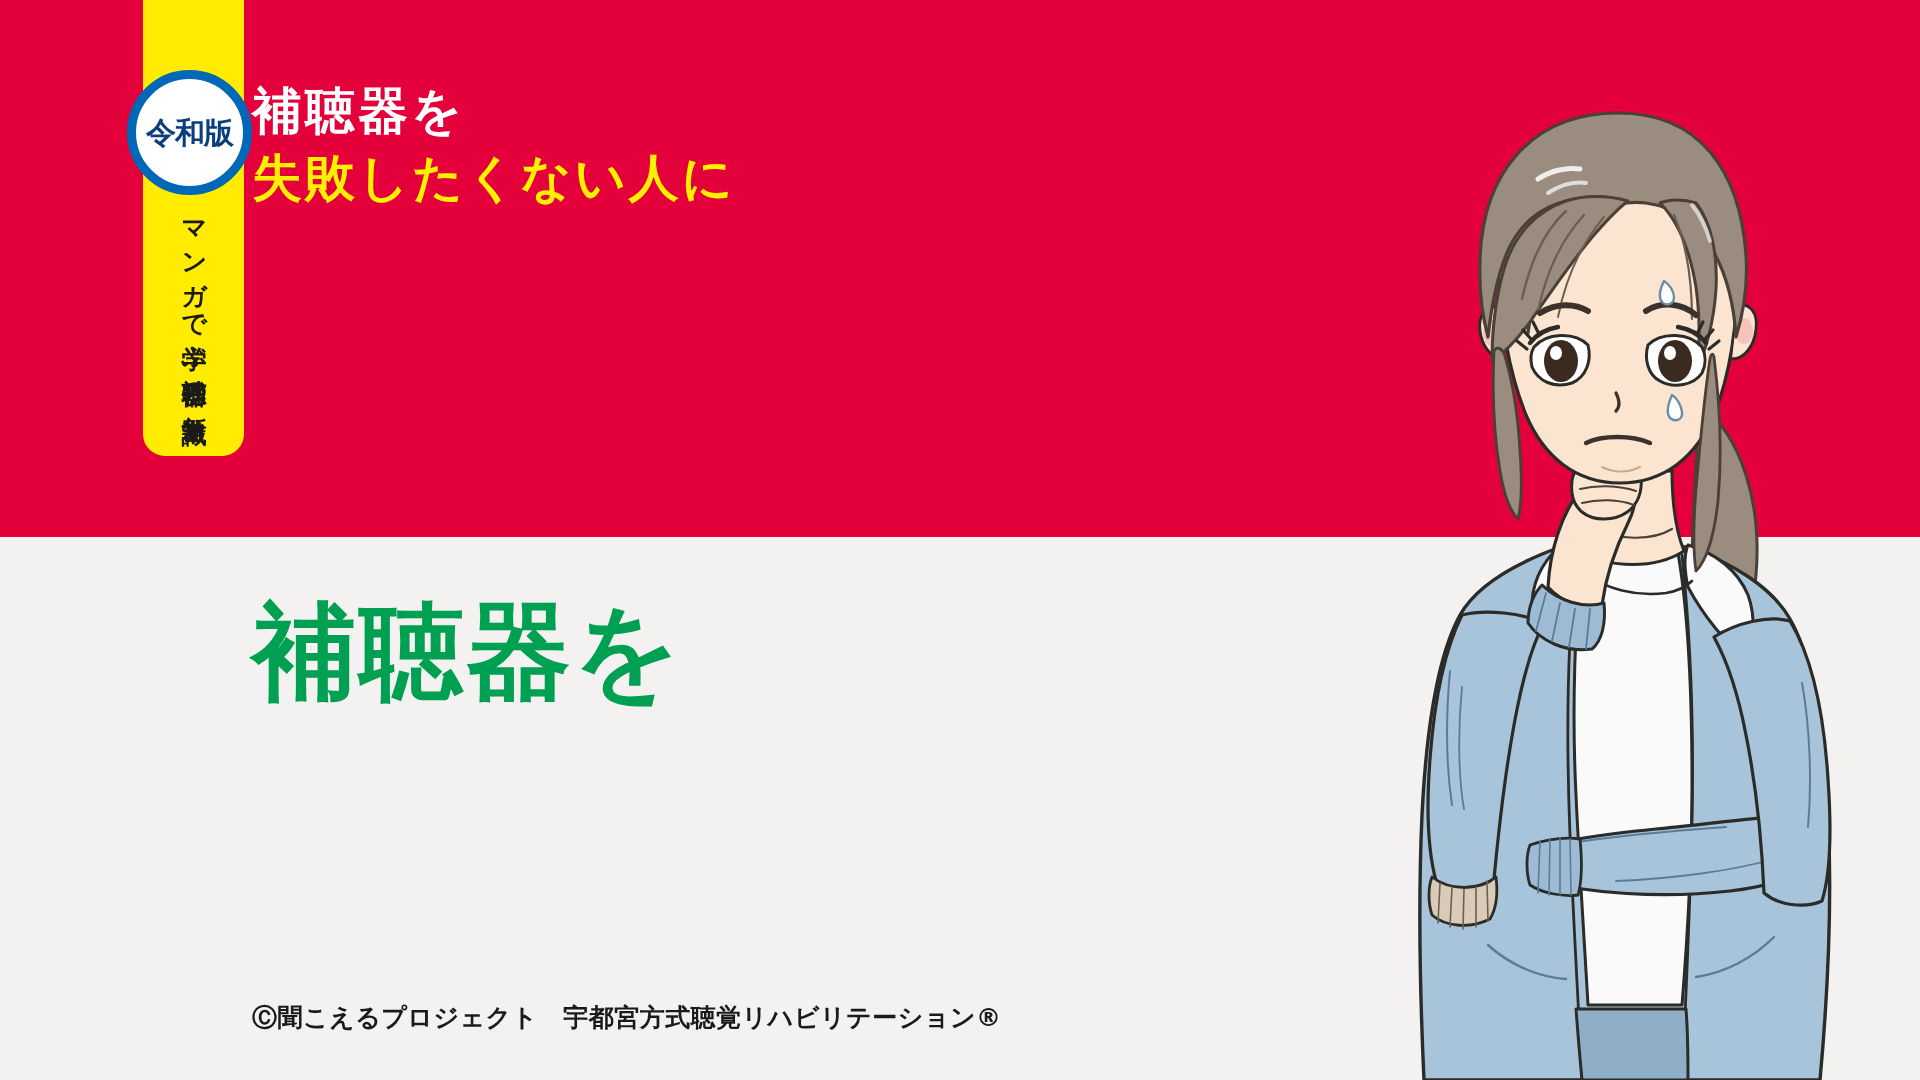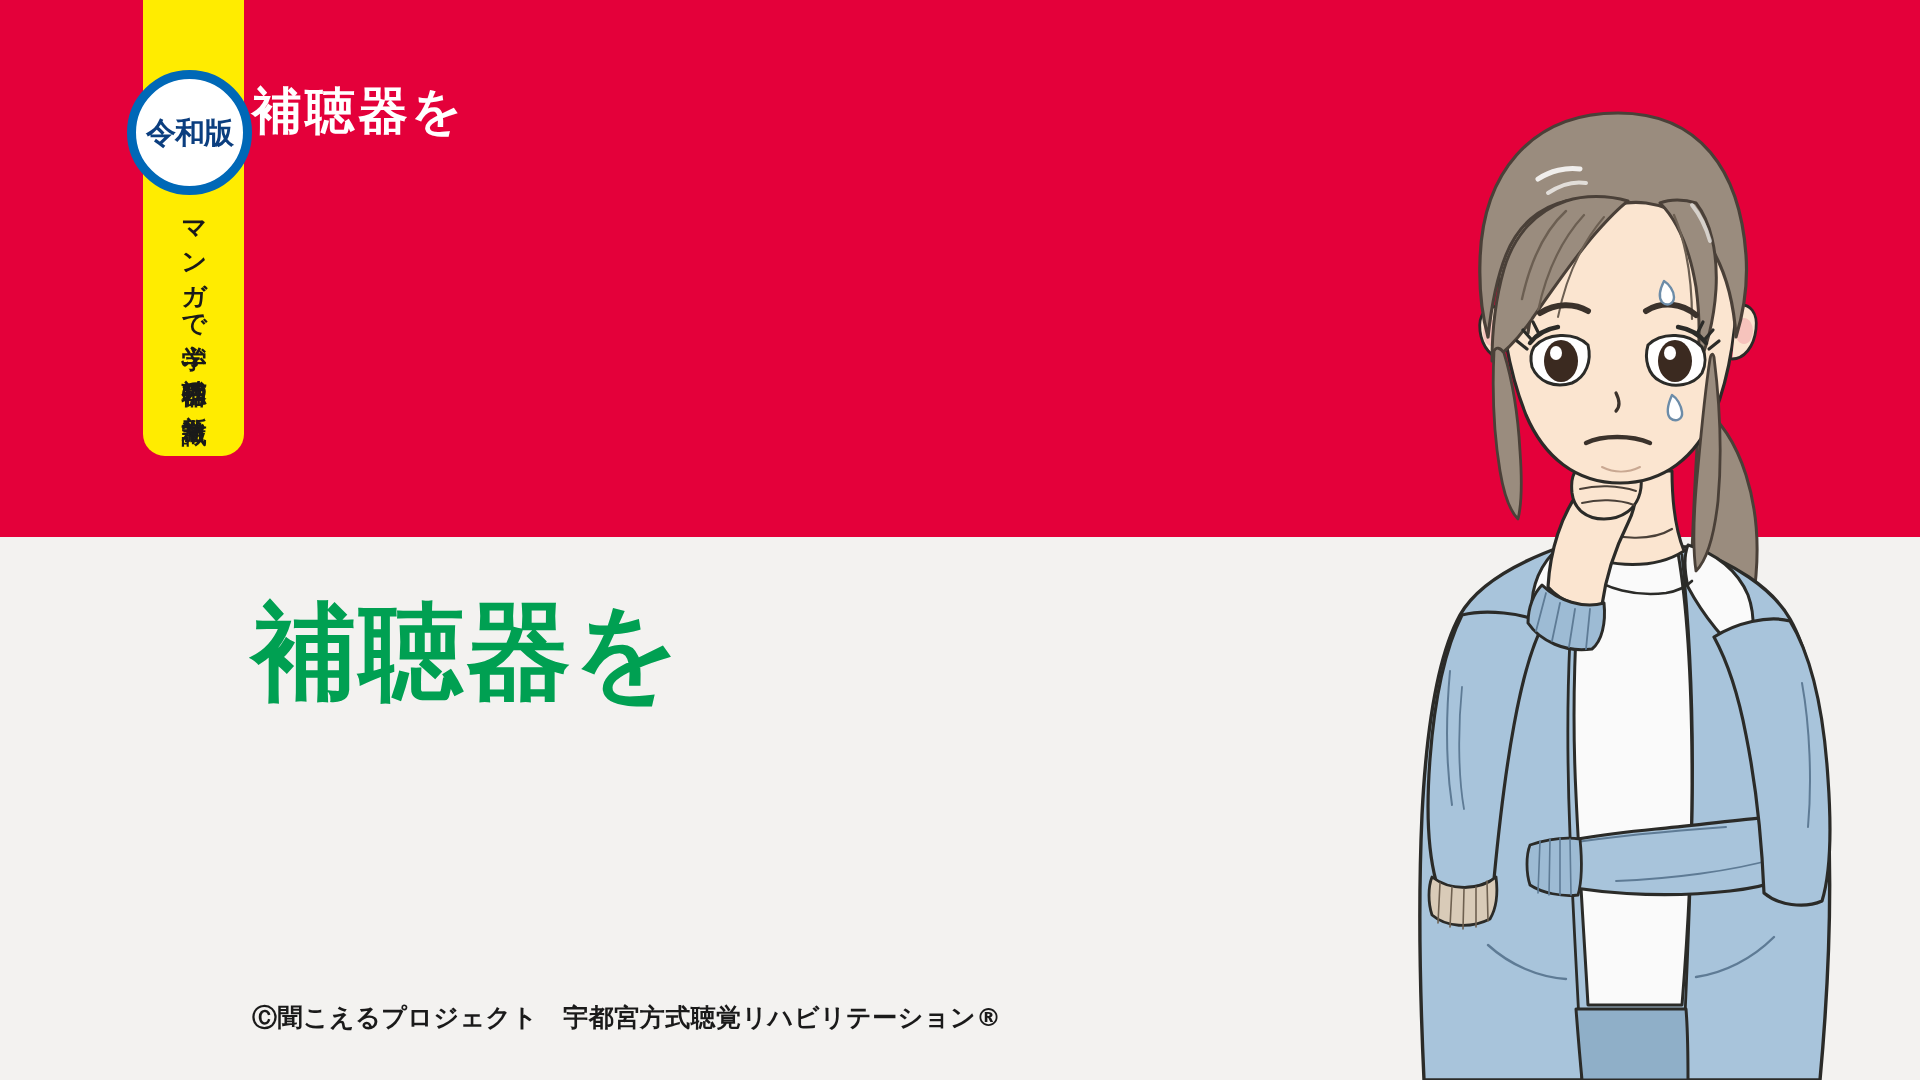--- a/index.html
+++ b/index.html
@@ -163,20 +163,21 @@
   <div class="vertical-label">
     <span>マンガで学ぶ補聴器の新常識</span>
   </div>
 
   <div class="badge-circle">
     <span>令和版</span>
   </div>
 
   <div class="headline">
     <span class="line line-white">補聴器を</span>
+    <span class="line line-yellow">失敗したくない人に</span>
   </div>
 
   <div class="section-heading">補聴器を</div>
 
   <div class="copyright">Ⓒ聞こえるプロジェクト　宇都宮方式聴覚リハビリテーション®</div>
 
   <div class="character">
     <svg viewBox="0 0 520 1005" xmlns="http://www.w3.org/2000/svg" aria-hidden="true">
       <defs>
         <clipPath id="bodyclip">

